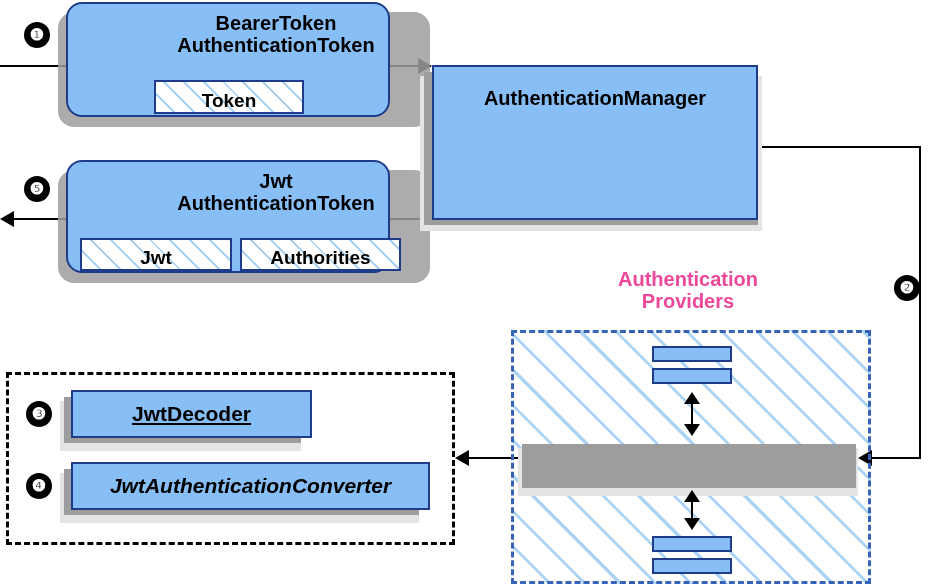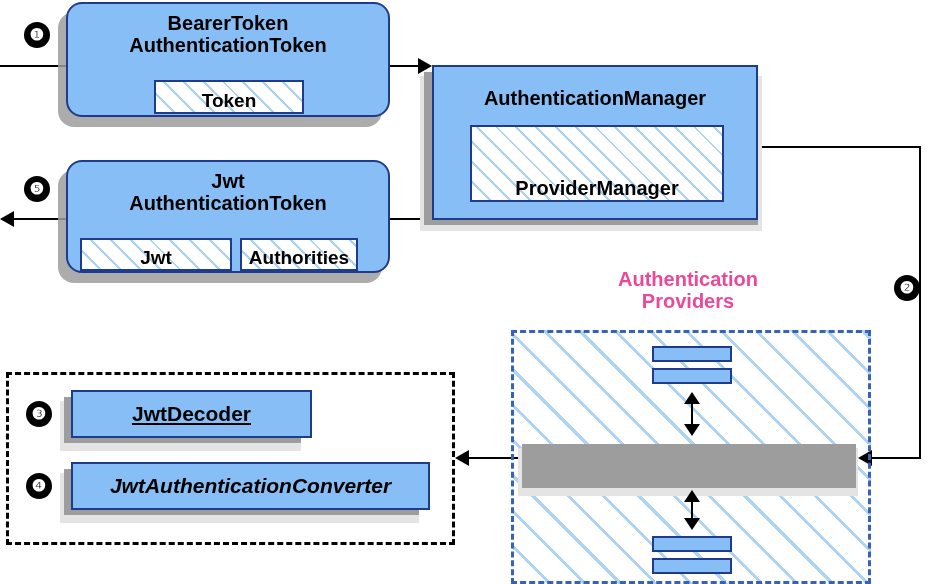--- a/index.html
+++ b/index.html
@@ -2,21 +2,21 @@
 <html><head>
 <meta charset="utf-8">
 <style>
   html,body{margin:0;padding:0;background:#ffffff;}
   body{width:932px;height:584px;font-family:"Liberation Sans",sans-serif;}
   #stage{position:relative;width:932px;height:584px;overflow:hidden;background:#fff;}
 
   
   .node{position:absolute;box-sizing:border-box;}
   .blue{background:#87bef5;border:2px solid #1f3c8c;}
-  .rounded{border-radius:16px;}
+  .rounded{border-radius:16px;padding-left:48px;}
   .shadow-gray{position:absolute;background:#9d9d9d;}
   .shadow-light{position:absolute;background:#e4e4e4;}
 
   .title{position:absolute;width:100%;text-align:center;font-weight:bold;color:#000;line-height:1.12;}
 
   
   .slot{position:absolute;box-sizing:border-box;border:2px solid #1f3c8c;background:#ffffff;
         background-image:repeating-linear-gradient(45deg,
             rgba(150,196,240,0) 0px, rgba(150,196,240,0) 12px,
             #a9d2f3 12px, #a9d2f3 14px);
@@ -85,33 +85,30 @@
 
   <div class="shadow-gray rounded" style="left:58px;top:170px;width:324px;height:113px;opacity:.85;"></div>
   <div class="node blue rounded" style="left:66px;top:160px;width:324px;height:113px;">
     <div class="title" style="top:8px;font-size:20px;">
       <span>Jwt</span><br>
       <span>AuthenticationToken</span>
     </div>
     <div class="slot" style="left:12px;top:76px;width:152px;height:33px;">
       <span style="font-size:19px;">Jwt</span>
     </div>
-    <div class="slot" style="left:172px;top:76px;width:118px;height:33px;">
+    <div class="slot" style="left:172px;top:76px;width:161px;height:33px;">
       <span style="font-size:19px;">Authorities</span>
     </div>
   </div>
   <div class="step" style="left:24px;top:176px;">❺</div>
 
   <div class="shadow-light" style="left:420px;top:76px;width:342px;height:155px;"></div>
   <div class="shadow-gray" style="left:424px;top:72px;width:334px;height:153px;"></div>
   <div class="node blue" style="left:432px;top:65px;width:326px;height:155px;">
     <div class="title" style="top:20px;font-size:20px;">AuthenticationManager</div>
-    <div class="slot" style="left:36px;top:58px;width:254px;height:77px;">
-      <span style="font-size:20px;">ProviderManager</span>
-    </div>
   </div>
 
   <div class="plain-label" style="left:560px;top:268px;width:256px;font-size:20px;">
     <span>Authentication</span><br>
     <span>Providers</span>
   </div>
   <div class="step" style="left:894px;top:275px;">❷</div>
 
   <div class="dashed-blue" style="left:511px;top:330px;width:360px;height:254px;"></div>
 

